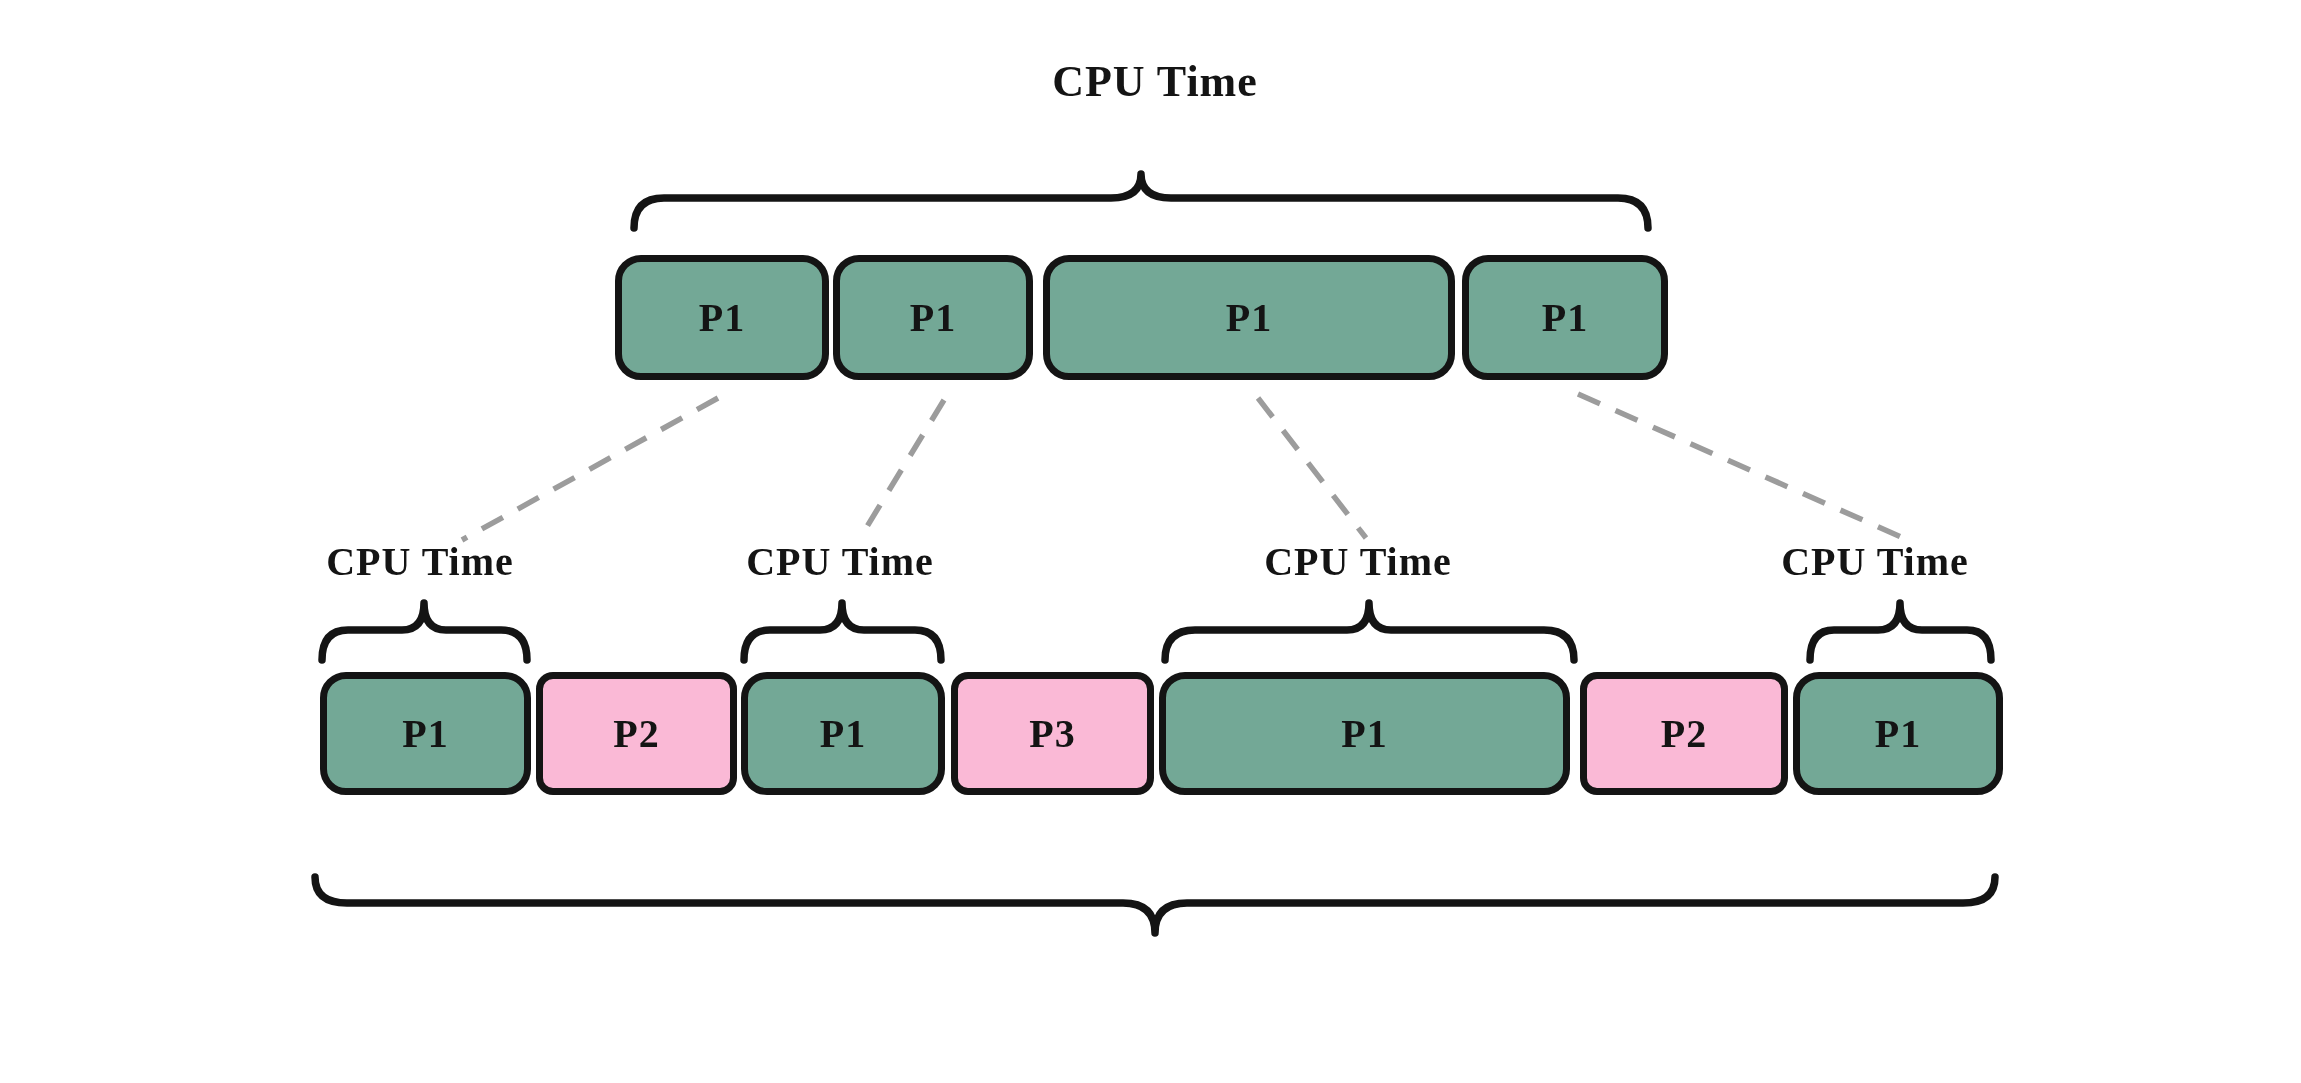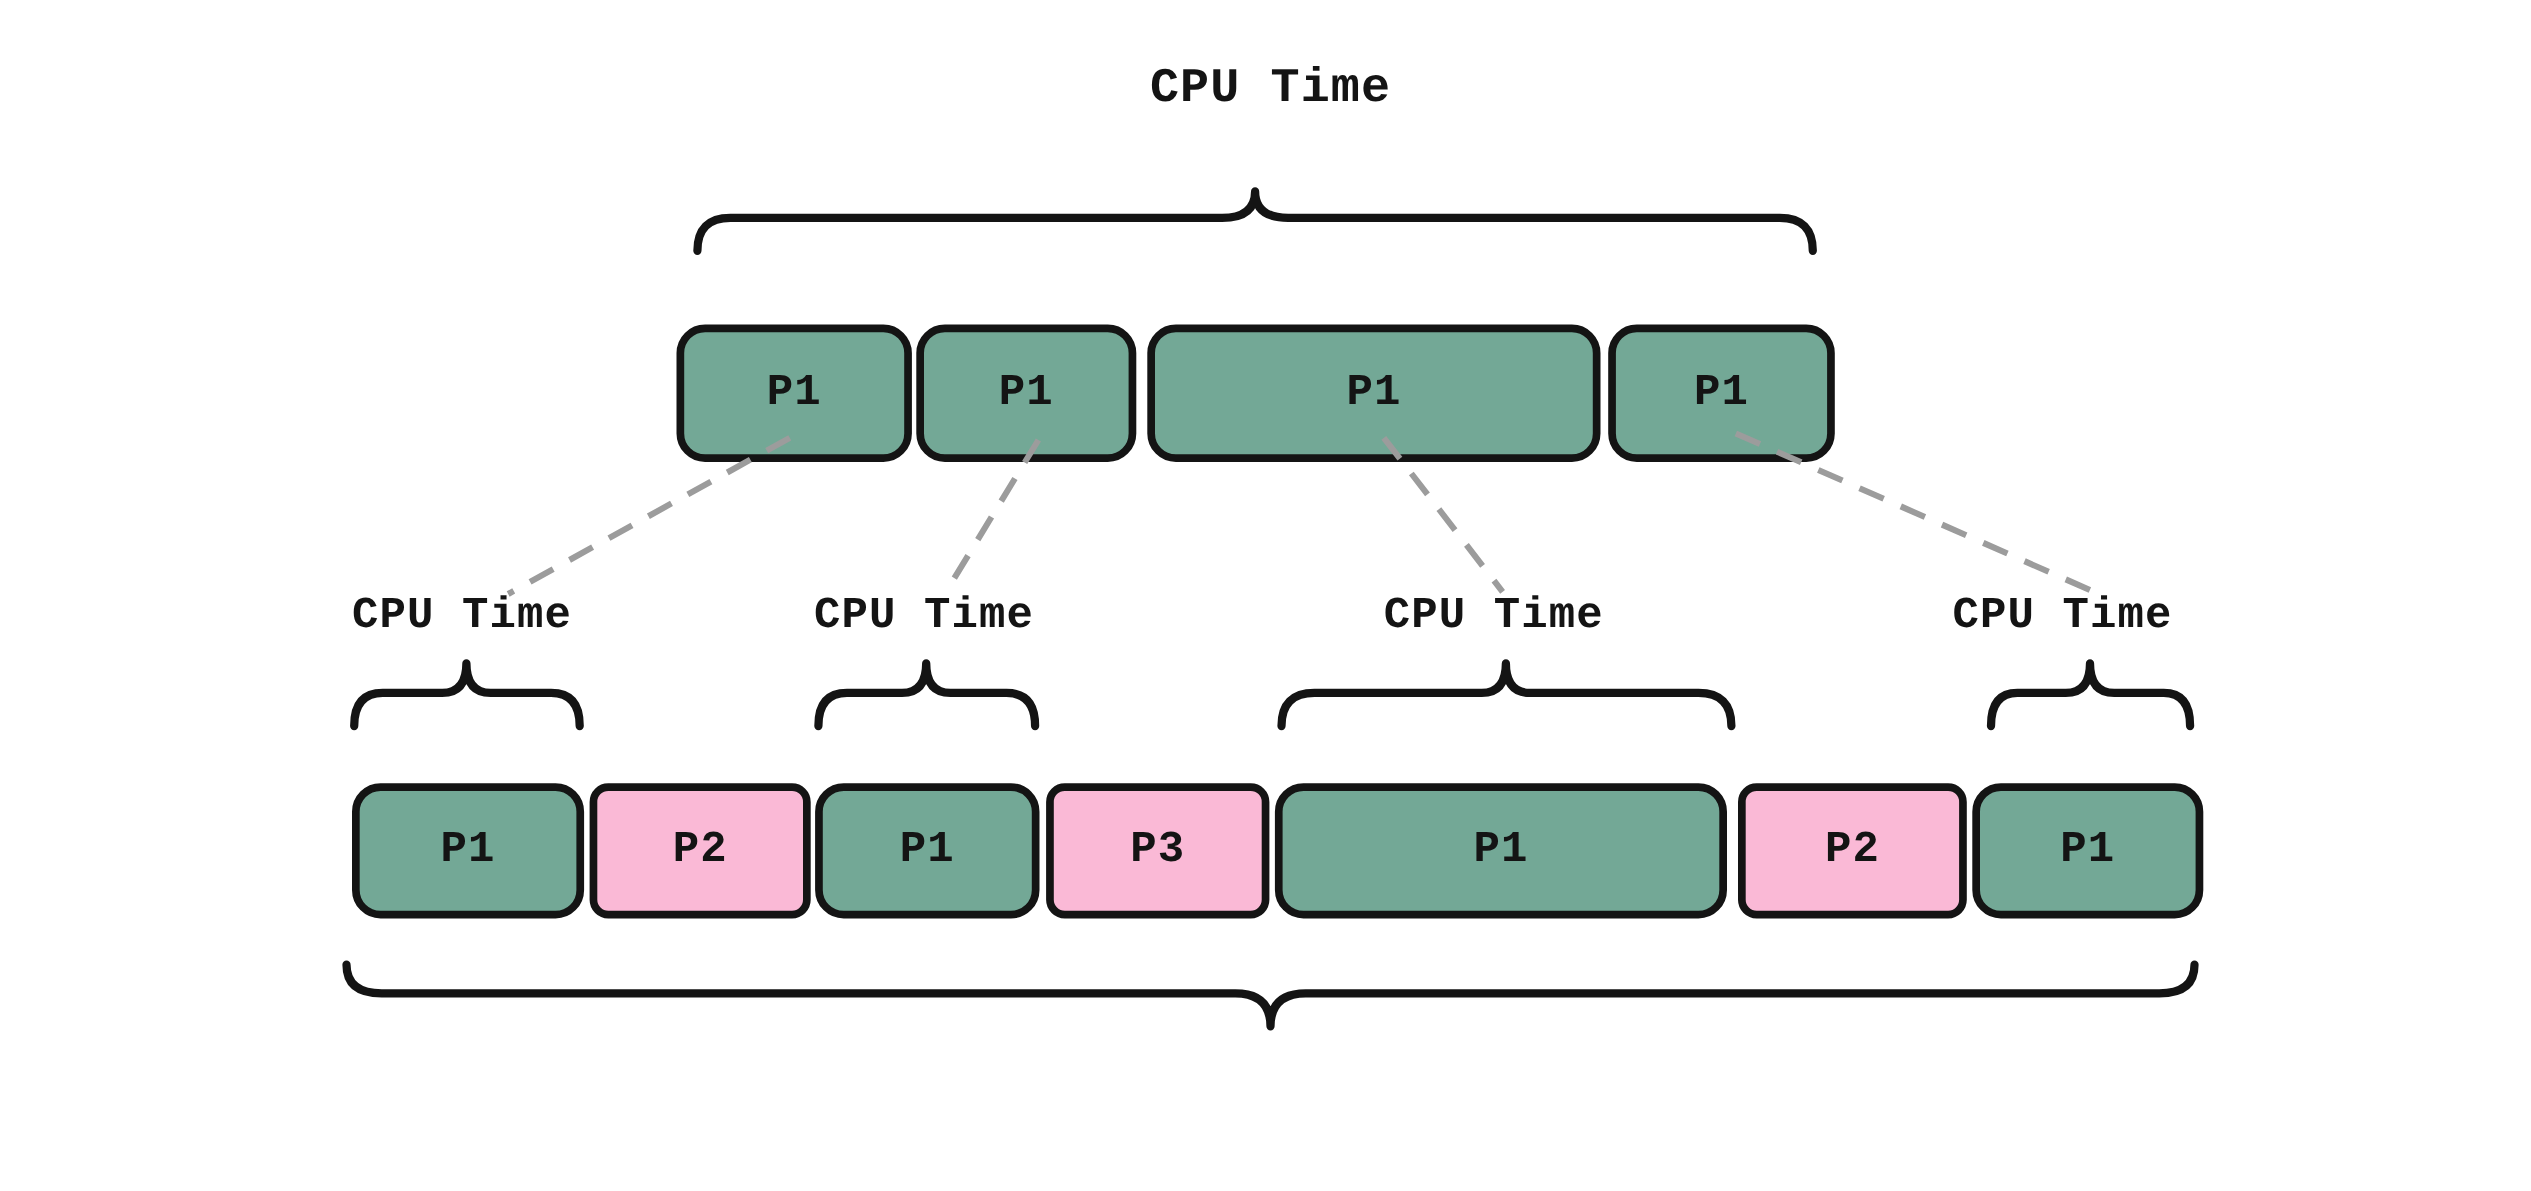--- a/index.html
+++ b/index.html
@@ -1,37 +1,37 @@
 <!DOCTYPE html>
 <html style="--cpu-block: #73A896; --other-block: #FAB9D6; --outline: #141414; --connector: #9C9C9C; --background: #FFFFFF;"><head>
 <meta charset="utf-8">
 <style>
   html,body { margin:0; padding:0; background:#ffffff; }
   .canvas {
     position:relative;
     width:2301px; height:1083px;
     background: var(--background, #ffffff);
-    font-family:Liberation Mono, monospace;
+    font-family:Liberation Serif, serif;
     color:#111;
     overflow:hidden;
   }
   .hand-label {
     position:absolute;
     transform:translateX(-50%);
     font-weight:bold;
     white-space:nowrap;
     color:#141414;
     letter-spacing:1px;
   }
   .block {
     position:absolute;
     box-sizing:border-box;
     border:7px solid var(--outline,#111111);
     border-radius:26px;
-    display:flex; align-items:center; justify-content:center;margin-top:40px;
+    display:flex; align-items:center; justify-content:center;
   }
   .block span {
     font-weight:bold; font-size:40px; color:#141414; letter-spacing:1px;
   }
   .block.cpu   { background: var(--cpu-block,  #73A896); }
   .block.other { background: var(--other-block,#FAB9D6); border-radius: 17px; }
   svg.brace { position:absolute; overflow:visible; }
   svg.brace path {
     fill:none;
     stroke: var(--outline,#141414);

